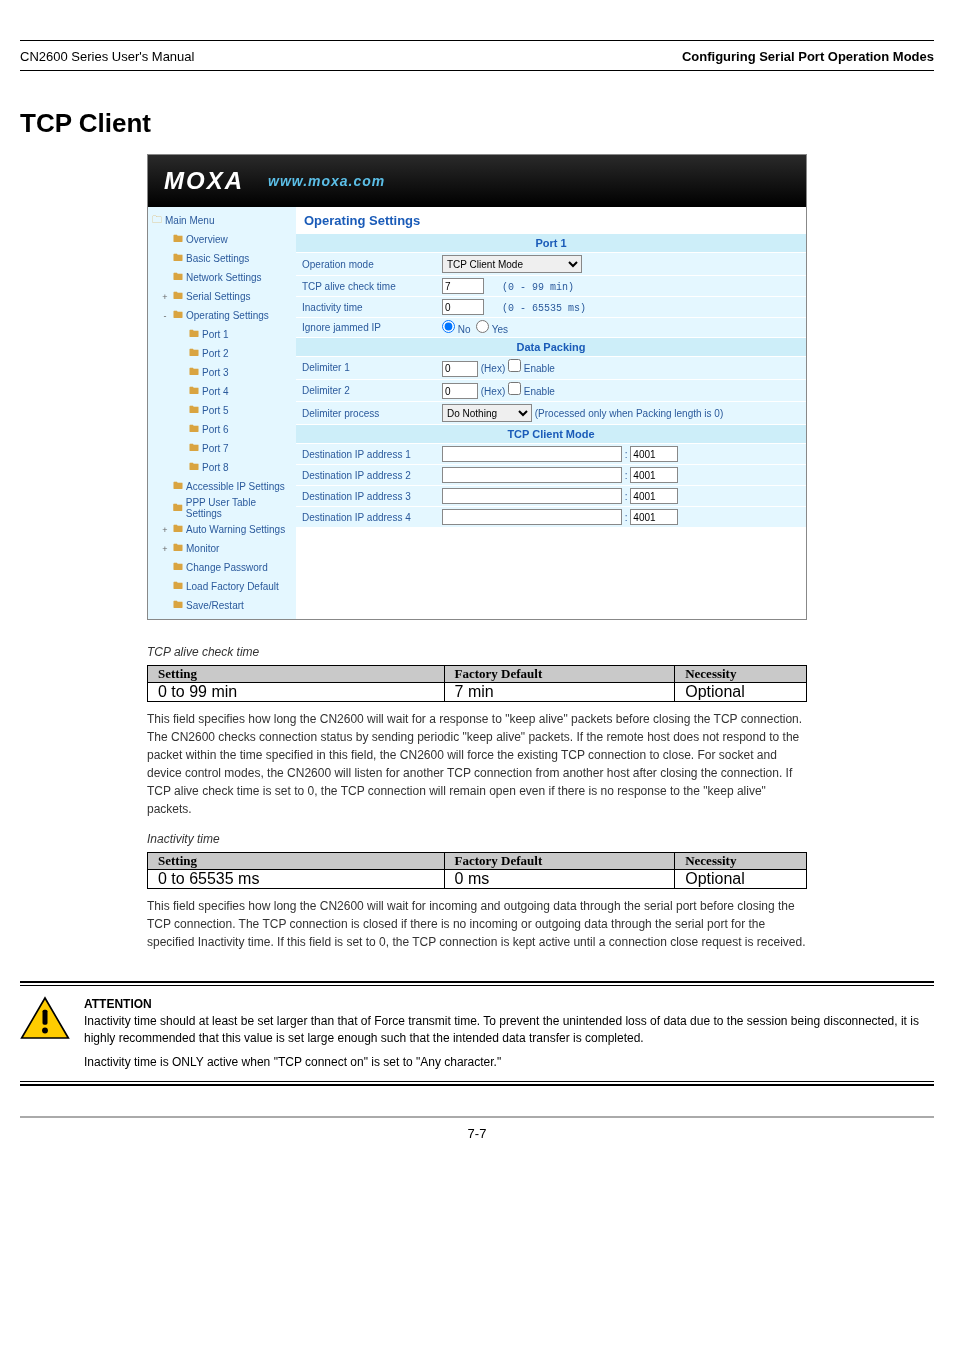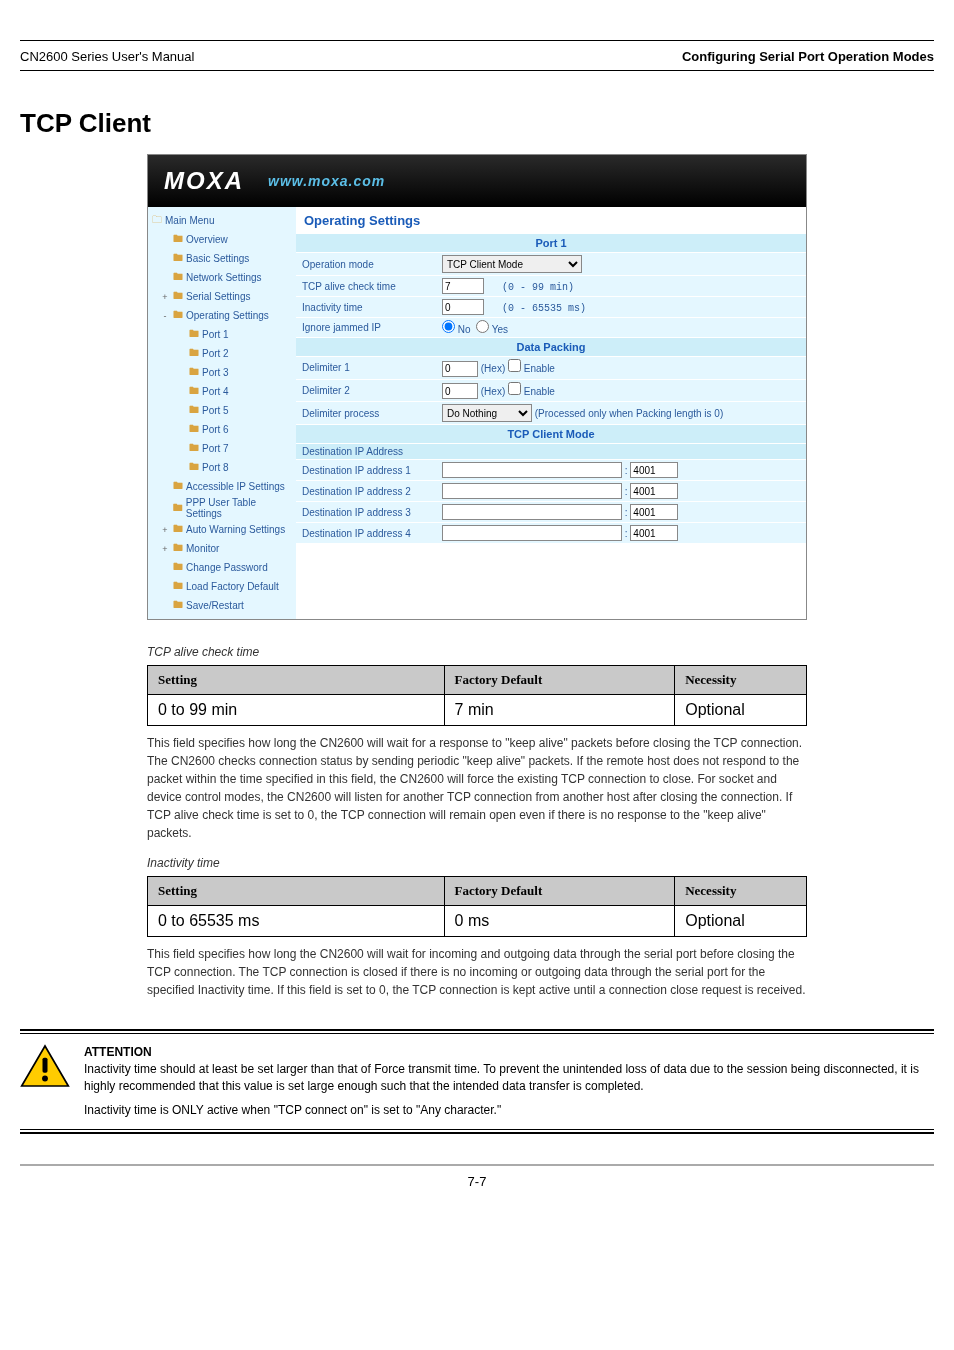--- a/index.html
+++ b/index.html
@@ -30,21 +30,21 @@
   .cfg-table { width: 100%; border-collapse: collapse; }
   .cfg-table td { padding: 2px 6px; background: #E4F7FF; font-size: 10px; color: #2b5a9c; border-bottom: 1px solid #fff; }
   .cfg-table td.section-header { text-align: center; font-weight: bold; color: #1a5bb8; background: #cdeef9; padding: 3px; font-size: 11px; }
   .cfg-table td.label-col { width: 140px; }
   .cfg-table input[type="text"] { border: 1px solid #888; font-size: 10px; padding: 0 2px; height: 16px; background: #fff; }
   .cfg-table select { border: 1px solid #888; font-size: 10px; height: 18px; background: #efefef; }
   .cfg-table .range { margin-left: 18px; font-family: Liberation Mono, monospace; }
   .cfg-table .radio-group { font-size: 10px; }
   
   .data-table { width: 660px; margin: 0 auto 8px auto; border-collapse: collapse; border: 1.5px solid #000; }
-  .data-table th, .data-table td { border: 1px solid #000; padding: 6px 10px; text-align: left; font-size: 13px; }
+  .data-table th, .data-table td { border: 1px solid #000; padding: 0 10px; text-align: left; font-size: 13px; }
   .data-table th { background: #c9c9c9; font-family: "Times New Roman", serif; font-weight: bold; }
   .data-table td { font-size: 16px; }
   
   .para { width: 660px; margin: 0 auto 14px auto; font-size: 12px; line-height: 1.5; color: #333; }
   .subheading { width: 660px; margin: 0 auto 6px auto; font-style: italic; font-size: 12px; color: #333; }
   
   .attention-box { border-top: 2px solid #000; border-bottom: 2px solid #000; width: 100%; margin: 30px 0; padding: 0; }
   .attention-inner { border-top: 1px solid #000; border-bottom: 1px solid #000; margin: 2px 0; padding: 10px 0; display: flex; gap: 14px; align-items: flex-start; }
   .warn-icon svg { width: 50px; height: 44px; }
   .attention-content { flex: 1; font-size: 12px; line-height: 1.4; }
@@ -211,23 +211,20 @@
         <tr>
               <td class="label-col">Delimiter 2</td>
             <td><input type="text" size="3" value="0" style=""> <span>(Hex)</span> <input type="checkbox" style=""> <span>Enable</span></td>
             </tr>
         <tr>
               <td class="label-col">Delimiter process</td>
             <td><select style="width:90px;"><option>Do Nothing</option></select> <span>(Processed only when Packing length is 0)</span></td>
             </tr>
         <tr>
               <td colspan="2" class="section-header">TCP Client Mode</td>
-            </tr>
-        <tr>
-              <td colspan="2" style="background:#cdeef9;">Destination IP Address</td>
             </tr>
         </tbody>
           <tbody id="dest-rows">
             <tr>
               <td class="label-col">Destination IP address 1</td>
               <td><input type="text" style="width: 180px;"> : <input type="text" size="5" value="4001" style=""></td>
             </tr>
             <tr>
               <td class="label-col">Destination IP address 2</td>
               <td><input type="text" style="width: 180px;"> : <input type="text" size="5" value="4001" style=""></td>

